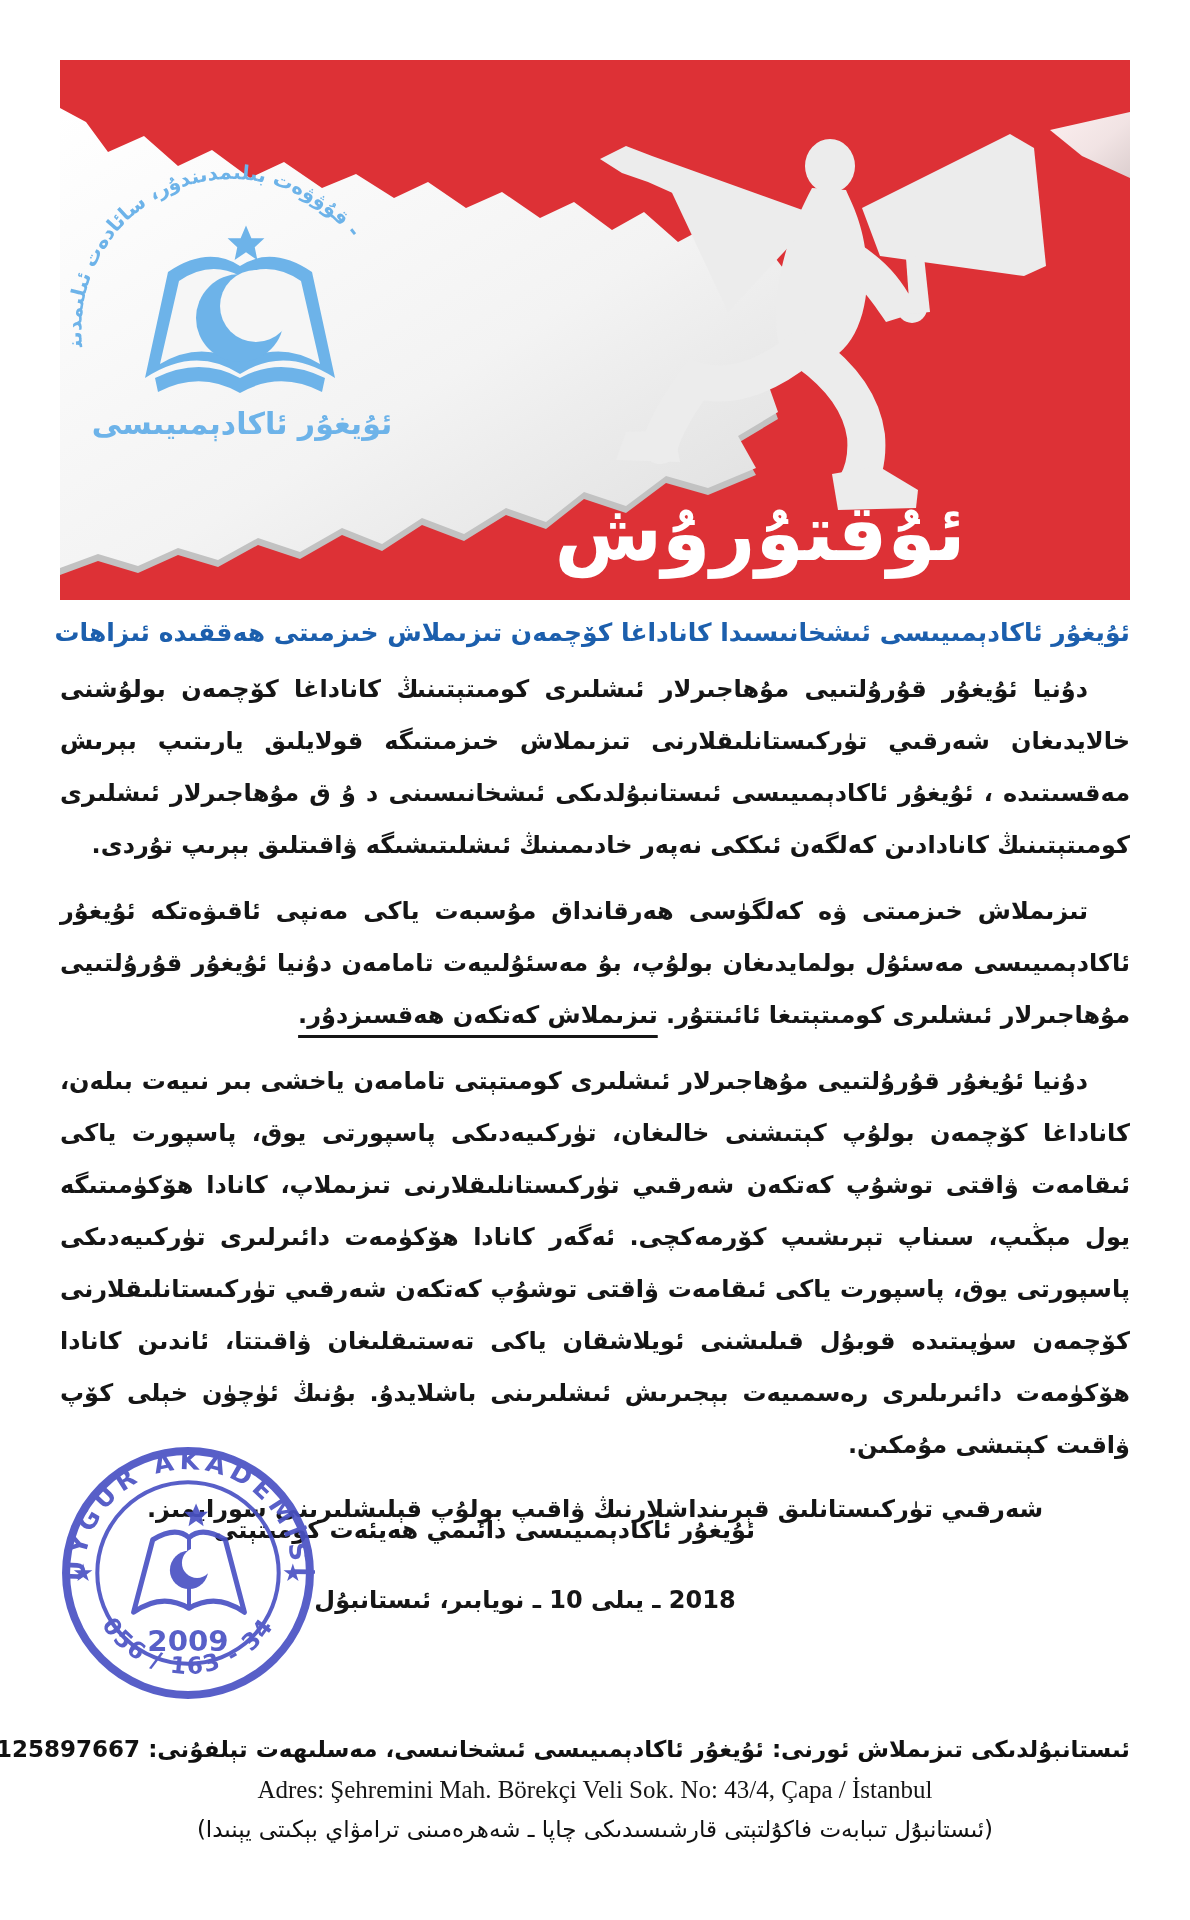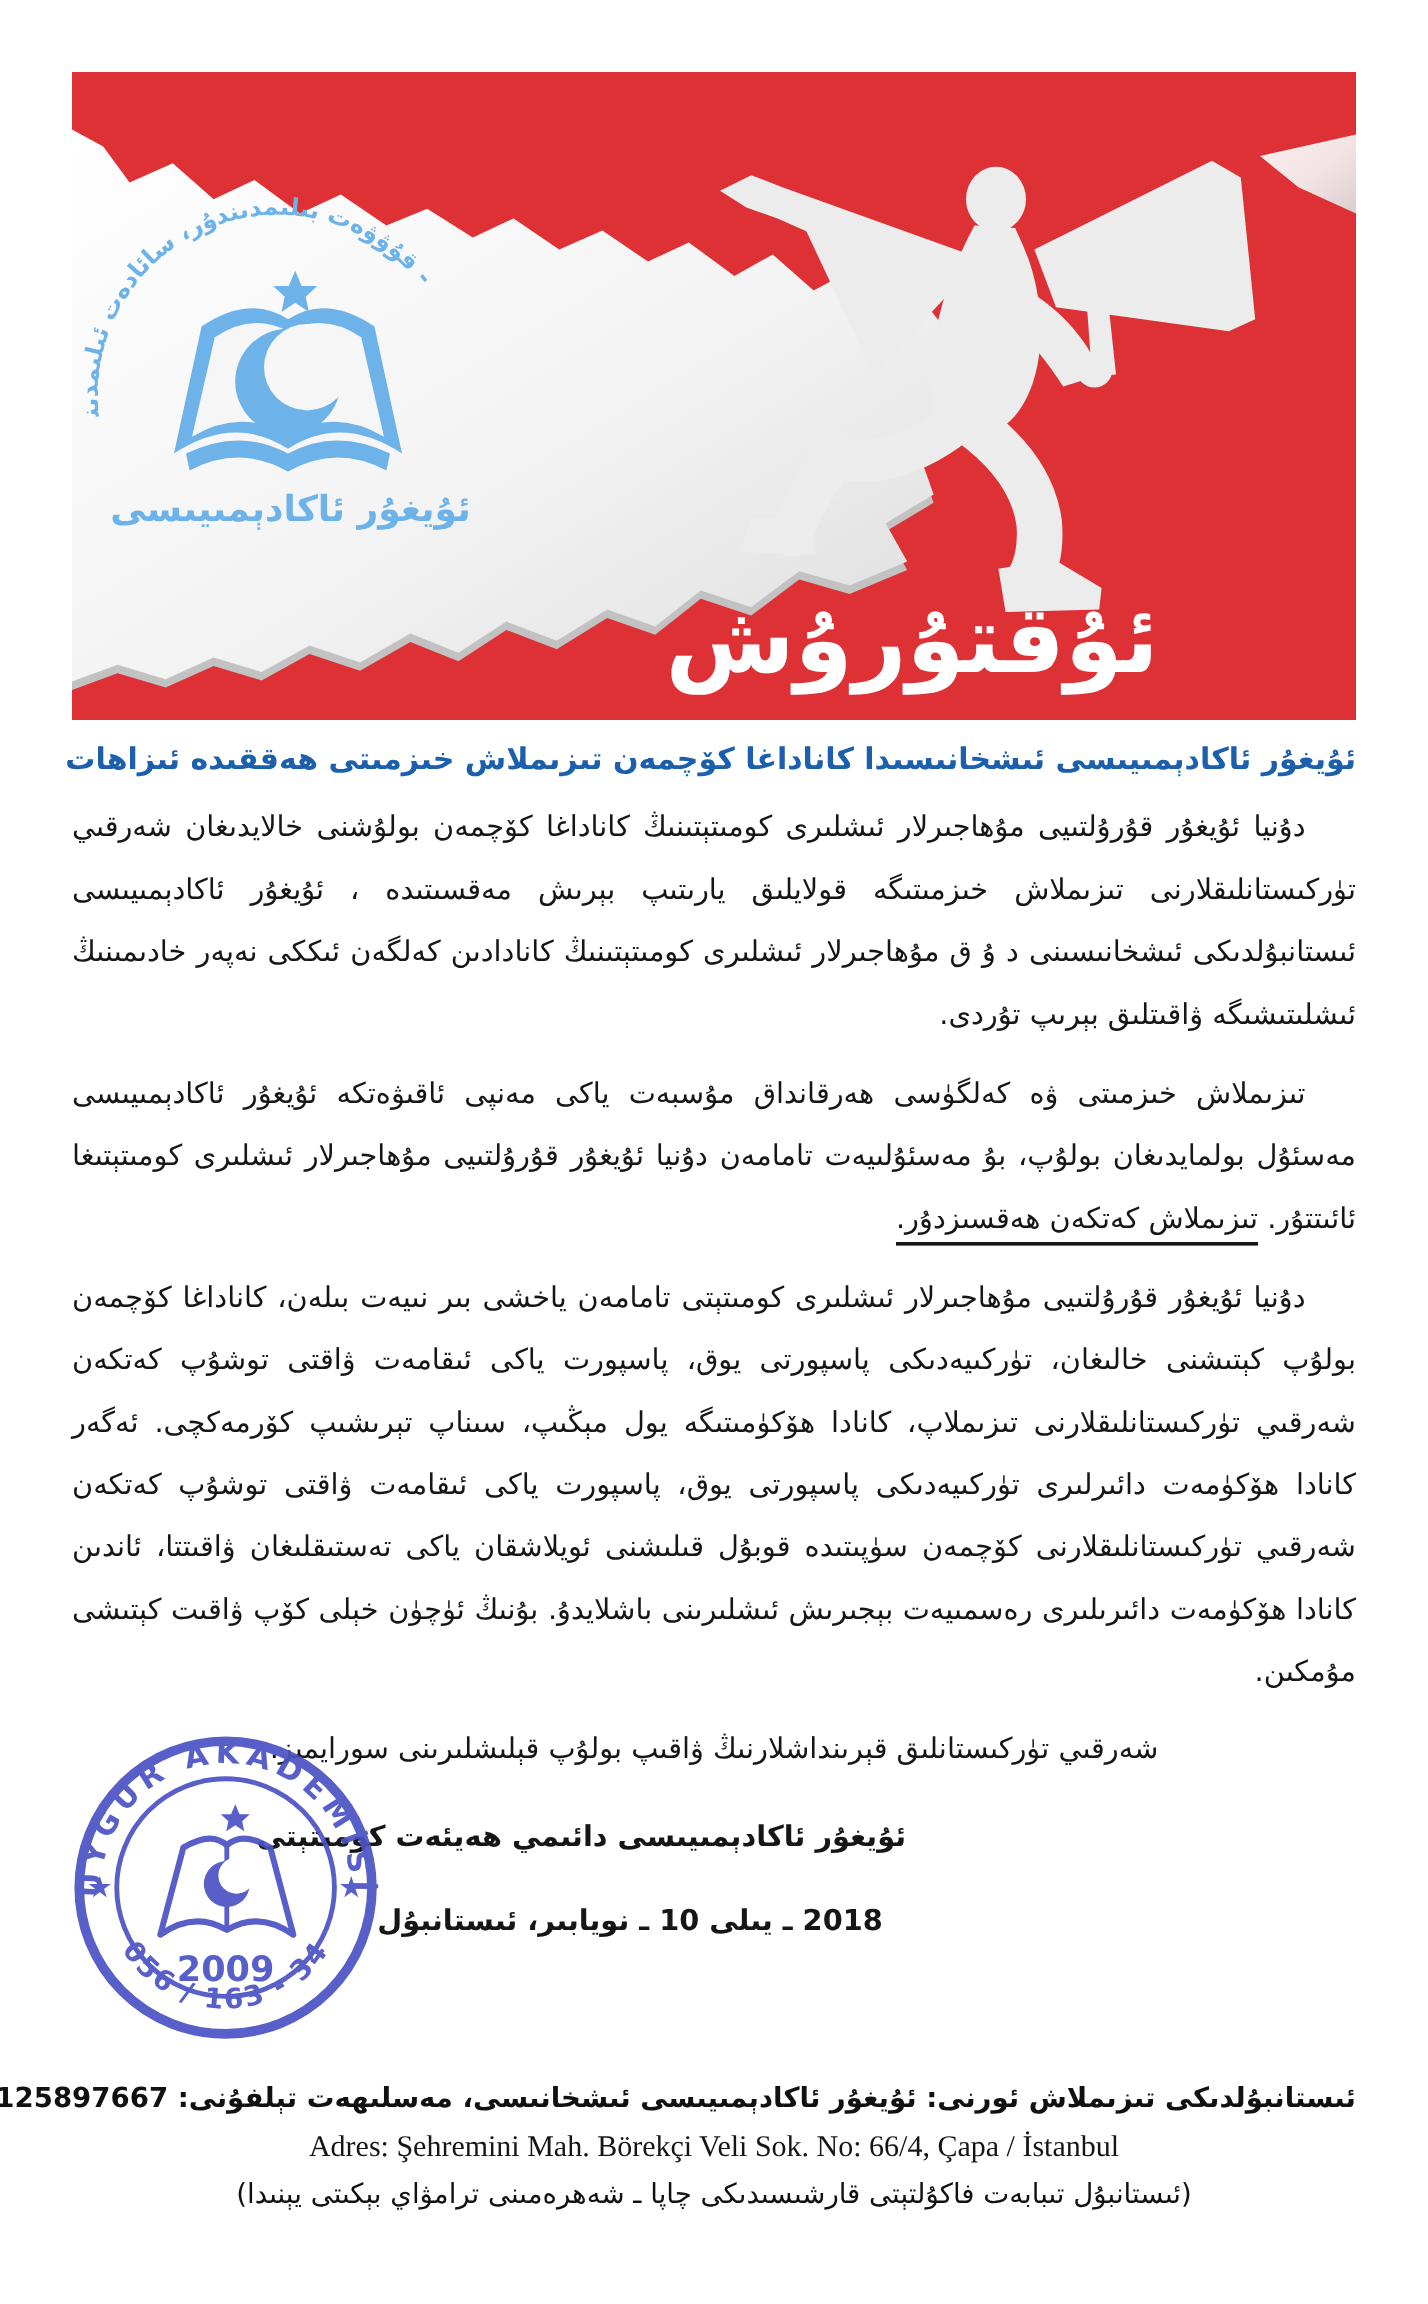--- a/index.html
+++ b/index.html
@@ -24,21 +24,21 @@
     font-size:25px;
     font-weight:bold;
     color:#1c5fad;
   }
 
   .paras { margin-top:16px; }
   .paras p {
     direction:rtl;
     text-align:justify;
     font-size:24px;
-    font-weight:normal;
+    font-weight:bold;
     line-height:52px;
     color:#161616;
     text-indent:42px;
     margin-top:14px;
   }
   .paras p.first { margin-top:0; }
   .paras p.closing { text-align:center; text-indent:0; margin-top:12px; }
   .underlined {
     text-decoration:underline;
     text-decoration-thickness:3px;
@@ -165,16 +165,16 @@
         <circle cx="130" cy="126" r="19" fill="#4a52c4"></circle>
         <circle cx="138" cy="119" r="15" fill="#ffffff"></circle>
         <path transform="translate(137,72) scale(0.75)" d="M0,-16 L4.7,-4.9 L16,-4.9 L7.6,2.9 L9.9,14 L0,7.2 L-9.9,14 L-7.6,2.9 L-16,-4.9 L-4.7,-4.9 Z" fill="#4a52c4"></path>
       </g>
       <text x="129" y="206" font-size="29" font-weight="bold" fill="#4a52c4" text-anchor="middle">2009</text>
     </svg>
   </div>
 
   <div class="footer">
     <div class="f1">ئىستانبۇلدىكى تىزىملاش ئورنى: ئۇيغۇر ئاكادېمىيىسى ئىشخانىسى، مەسلىھەت تېلفۇنى: 02125897667</div>
-    <div class="f2">Adres: Şehremini Mah. Börekçi Veli Sok. No: 66/4, Çapa / İstanbul</div>
+    <div class="f2">Adres: Şehremini Mah. Börekçi Veli Sok. No: 43/4, Çapa / İstanbul</div>
     <div class="f3">(ئىستانبۇل تىبابەت فاكۇلتېتى قارشىسىدىكى چاپا ـ شەھرەمىنى ترامۋاي بېكىتى يېنىدا)</div>
   </div>
 </div>
 
 </body></html>

